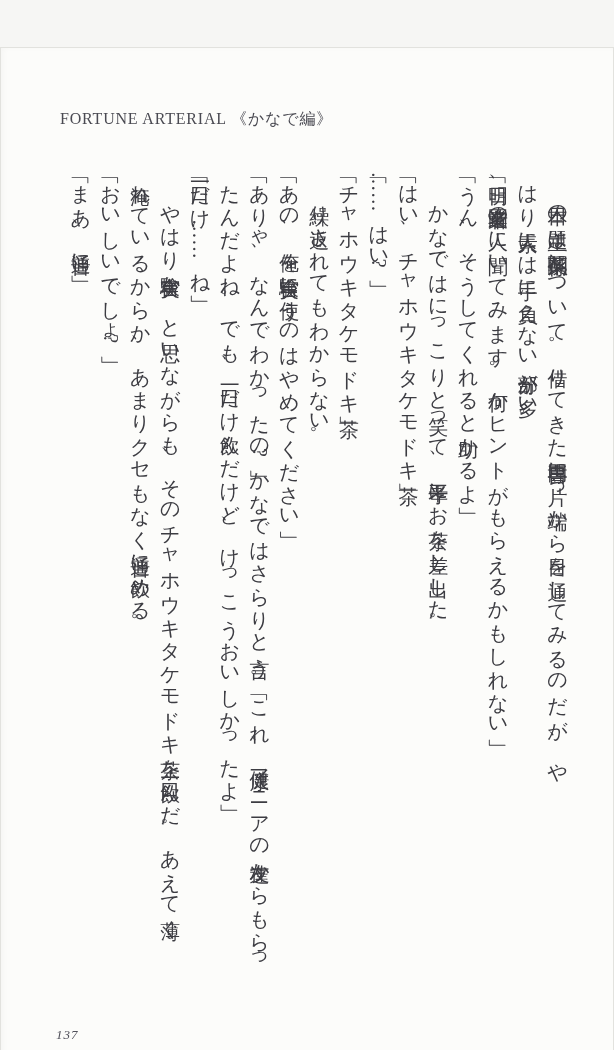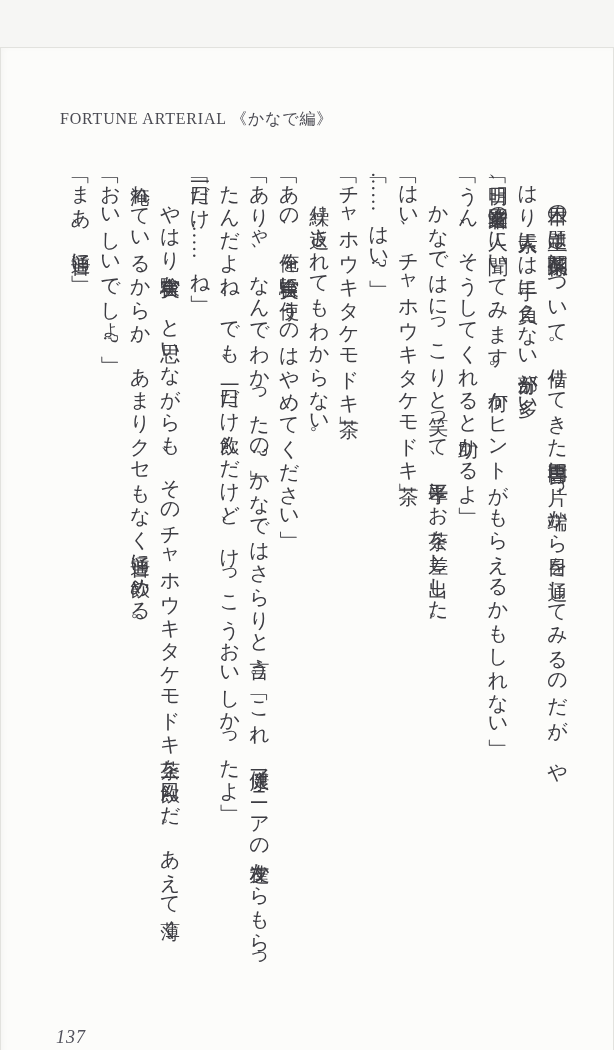--- a/index.html
+++ b/index.html
@@ -43,21 +43,21 @@
     margin: 0;
     white-space: nowrap;
   }
   .text-line.indent {
     text-indent: 1em;
   }
   .page-number {
     position: absolute;
     left: 56px;
     top: 980px;
-    font-size: 18px;
+    font-size: 13px;
     font-style: italic;
     color: #50505a;
     letter-spacing: 1px;
     font-family: Liberation Serif, serif;
   }
 </style>
 </head>
 <body>
 
 <div class="page">

